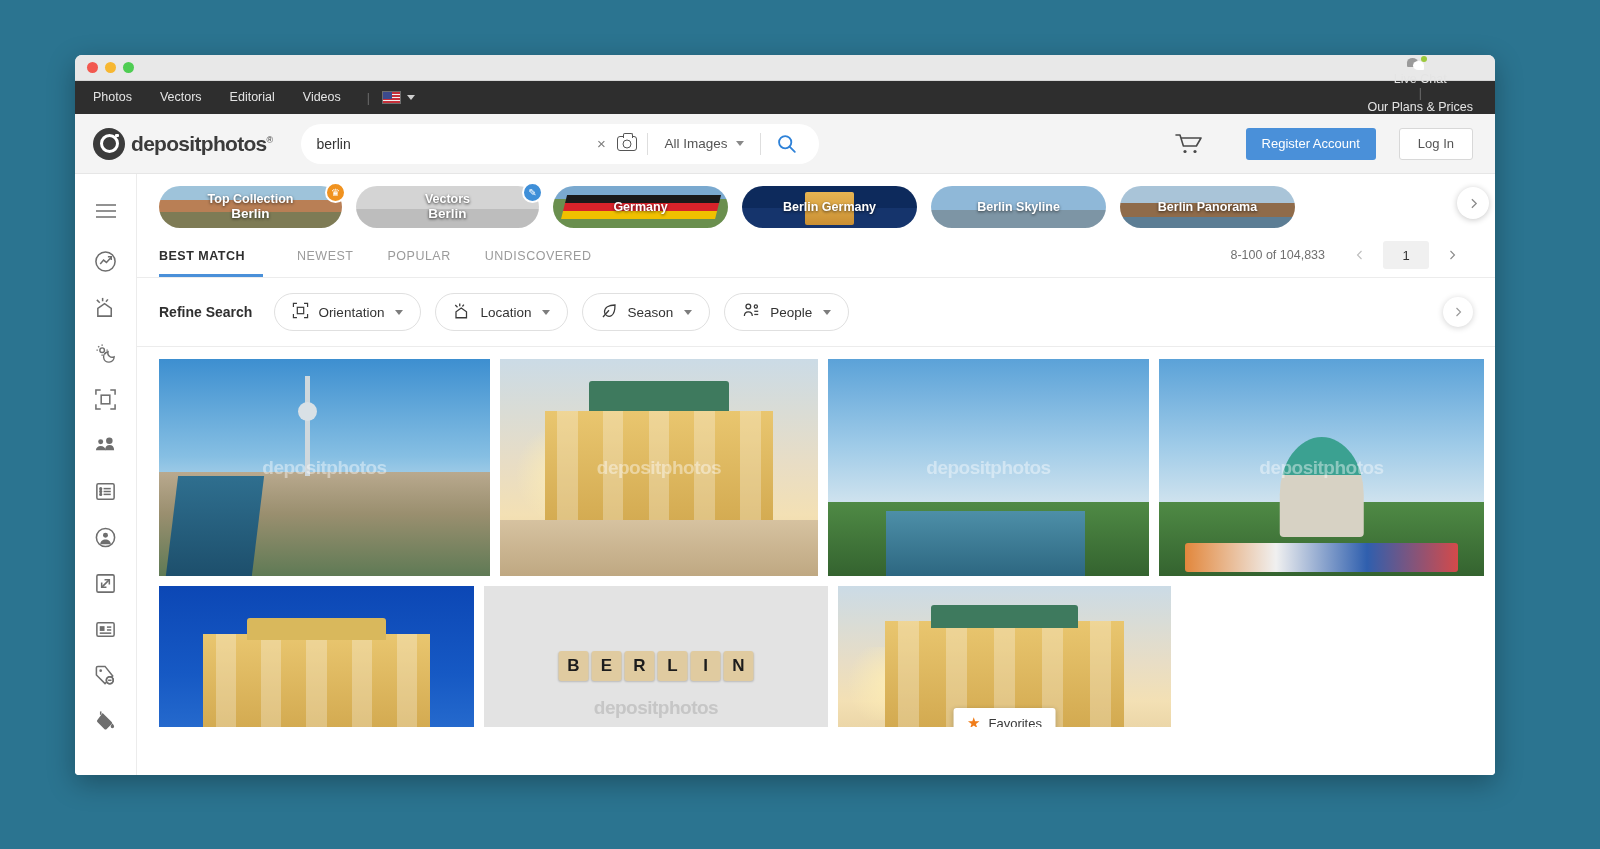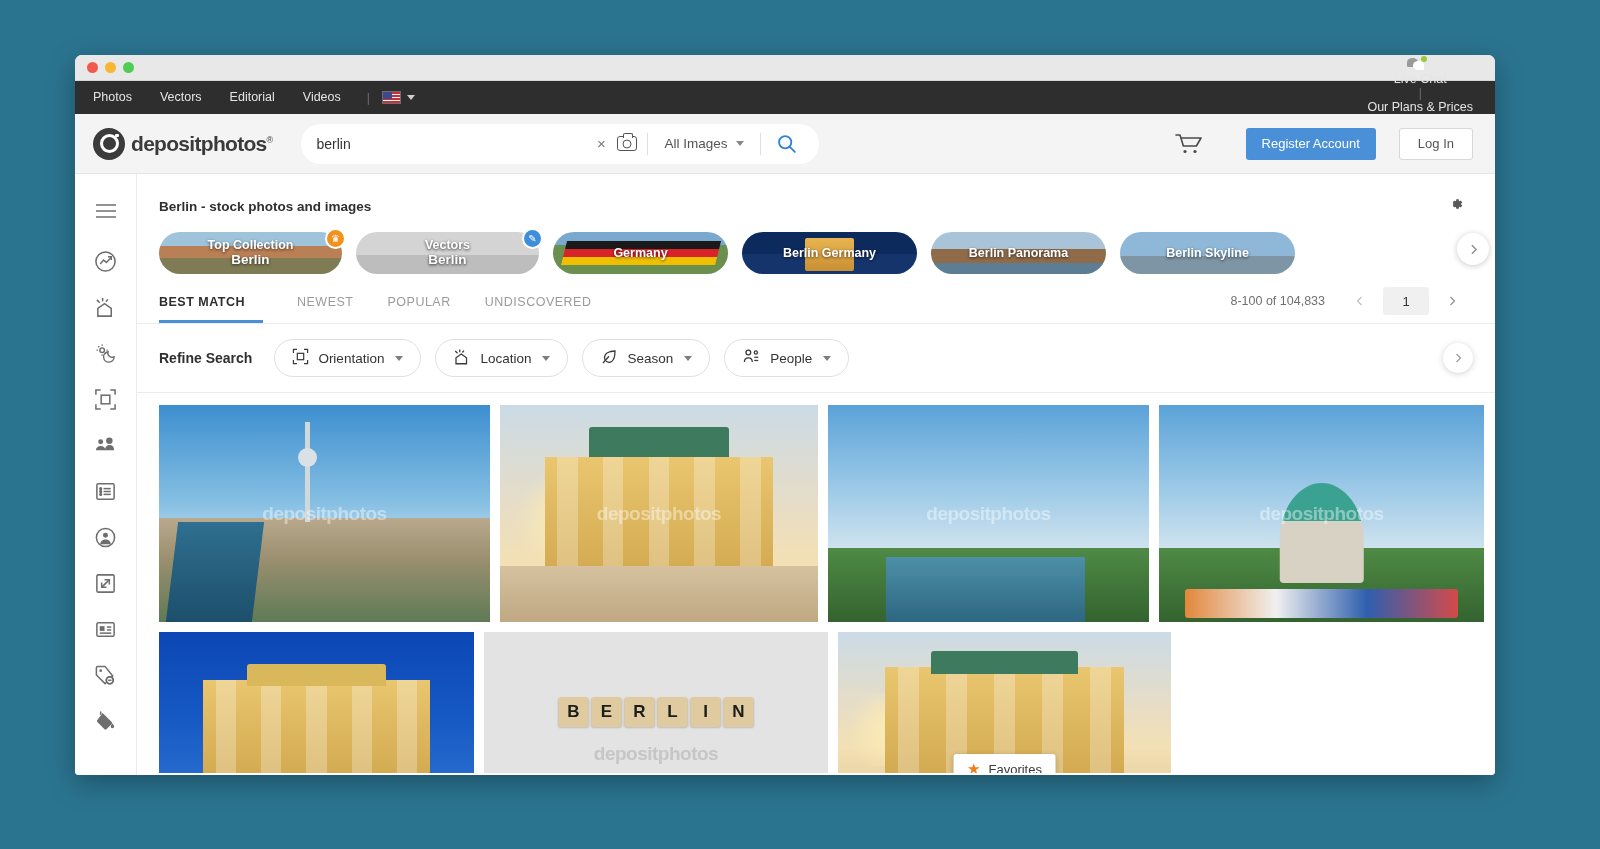--- a/index.html
+++ b/index.html
@@ -612,29 +612,20 @@
               <path d="M9 3 L18.5 12.5 a1.5 1.5 0 0 1 0 2 L13 20 a1.5 1.5 0 0 1-2 0 L3.5 12.5 a1.5 1.5 0 0 1 0-2 z" fill="#6e6e6e" stroke="none"></path>
               <line x1="7" y1="1.5" x2="7" y2="5"></line>
               <path d="M21 17c0 1.2-.8 2-1.8 2S17.4 18.2 17.4 17c0-1 1.8-3 1.8-3s1.8 2 1.8 3z" fill="#6e6e6e" stroke="none"></path>
             </svg>
           </span>
         </div>
       </div>
 
       <div class="content">
 
-        <div class="title-row">
-          <div class="page-title">Berlin - stock photos and images</div>
-          <span class="gear">
-            <svg width="18" height="18" viewBox="0 0 24 24" fill="#5a5a5a">
-              <path d="M12 8.3a3.7 3.7 0 1 0 0 7.4 3.7 3.7 0 0 0 0-7.4zm0 5.6a1.9 1.9 0 1 1 0-3.8 1.9 1.9 0 0 1 0 3.8z"></path>
-              <path d="M20.4 13.6l-1.6-.9a6.9 6.9 0 0 0 0-1.4l1.6-.9-1.8-3.1-1.6.9a7 7 0 0 0-1.2-.7V5.7h-3.6v1.8c-.4.2-.8.4-1.2.7l-1.6-.9-1.8 3.1 1.6.9a6.9 6.9 0 0 0 0 1.4l-1.6.9 1.8 3.1 1.6-.9c.4.3.8.5 1.2.7v1.8h3.6v-1.8c.4-.2.8-.4 1.2-.7l1.6.9 1.8-3.1z"></path>
-            </svg>
-          </span>
-        </div>
 
         <div class="pills-row">
           <div class="pill" style="width:183px">
             <div class="pill-inner">
                 <span class="bg-topcoll"></span>
               <span class="pill-label">
                 <span>Top Collection</span><small>Berlin</small>
               </span>
             </div>
             <span class="pill-badge crown">♛</span>
@@ -655,28 +646,28 @@
             </div>
           </div>
           <div class="pill" style="width:175px">
             <div class="pill-inner">
                 <span class="bg-bgermany"></span>
               <span class="pill-label">Berlin Germany</span>
             </div>
           </div>
           <div class="pill" style="width:175px">
             <div class="pill-inner">
+                <span class="bg-bskyline"></span>
+              <span class="pill-label">Berlin Skyline</span>
+            </div>
+          </div>
+          <div class="pill" style="width:175px">
+            <div class="pill-inner">
                 <span class="bg-bpanorama"></span>
               <span class="pill-label">Berlin Panorama</span>
-            </div>
-          </div>
-          <div class="pill" style="width:175px">
-            <div class="pill-inner">
-                <span class="bg-bskyline"></span>
-              <span class="pill-label">Berlin Skyline</span>
             </div>
           </div>
           <span class="pill-arrow">
             <svg width="13" height="13" viewBox="0 0 24 24" fill="none" stroke="#8a8a8a" stroke-width="2.4">
                 <polyline points="9,4 17,12 9,20"></polyline>
               </svg>
           </span>
         </div>
 
         <div class="tabs-row">

